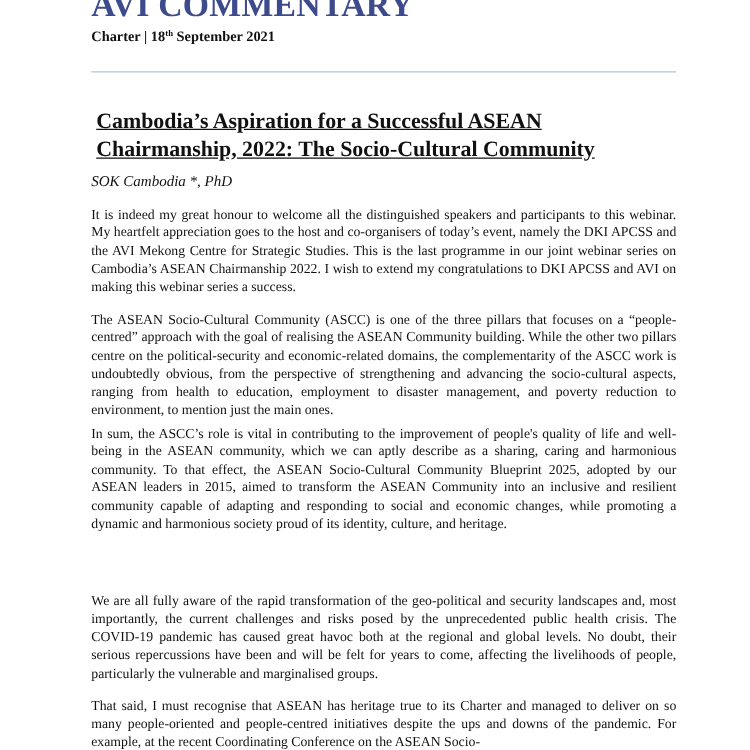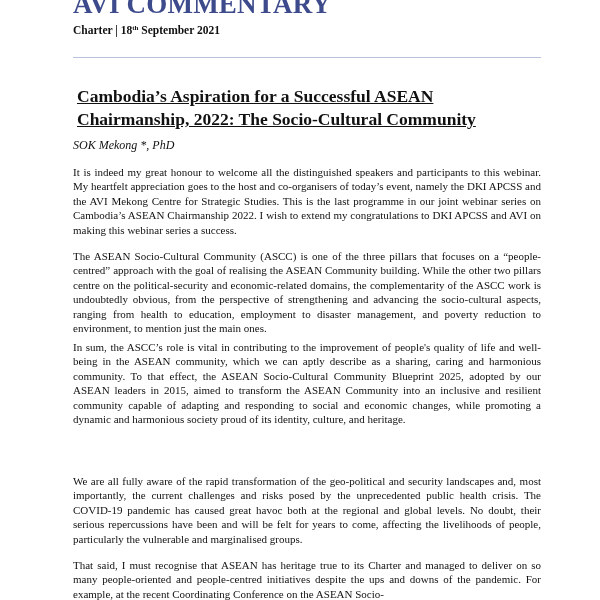--- a/index.html
+++ b/index.html
@@ -95,20 +95,20 @@
     <span>Charter</span>
     <span>|</span>
     <span>18</span><sup>th</sup>
     <span>September 2021</span>
   </div>
 
   <div class="rule"></div>
 
   <h1 class="title" style="margin:4px;text-decoration:underline;">Cambodia’s Aspiration for a Successful ASEAN Chairmanship, 2022: The Socio-Cultural Community</h1>
 
-  <div class="author">SOK Mekong *, PhD</div>
+  <div class="author">SOK Cambodia *, PhD</div>
 
   <p class="para" id="p1">It is indeed my great honour to welcome all the distinguished speakers and participants to this webinar. My heartfelt appreciation goes to the host and co-organisers of today’s event, namely the DKI APCSS and the AVI Mekong Centre for Strategic Studies. This is the last programme in our joint webinar series on Cambodia’s ASEAN Chairmanship 2022. I wish to extend my congratulations to DKI APCSS and AVI on making this webinar series a success.</p>
   <p class="para" id="p2">The ASEAN Socio-Cultural Community (ASCC) is one of the three pillars that focuses on a “people-centred” approach with the goal of realising the ASEAN Community building. While the other two pillars centre on the political-security and economic-related domains, the complementarity of the ASCC work is undoubtedly obvious, from the perspective of strengthening and advancing the socio-cultural aspects, ranging from health to education, employment to disaster management, and poverty reduction to environment, to mention just the main ones.</p>
   <p class="para" id="p3">In sum, the ASCC’s role is vital in contributing to the improvement of people's quality of life and well-being in the ASEAN community, which we can aptly describe as a sharing, caring and harmonious community. To that effect, the ASEAN Socio-Cultural Community Blueprint 2025, adopted by our ASEAN leaders in 2015, aimed to transform the ASEAN Community into an inclusive and resilient community capable of adapting and responding to social and economic changes, while promoting a dynamic and harmonious society proud of its identity, culture, and heritage.</p>
   <p class="para" id="p4">We are all fully aware of the rapid transformation of the geo-political and security landscapes and, most importantly, the current challenges and risks posed by the unprecedented public health crisis. The COVID-19 pandemic has caused great havoc both at the regional and global levels. No doubt, their serious repercussions have been and will be felt for years to come, affecting the livelihoods of people, particularly the vulnerable and marginalised groups.</p>
   <p class="para" id="p5">That said, I must recognise that ASEAN has heritage true to its Charter and managed to deliver on so many people-oriented and people-centred initiatives despite the ups and downs of the pandemic. For example, at the recent Coordinating Conference on the ASEAN Socio-</p>
 </div>
 
 </body></html>

